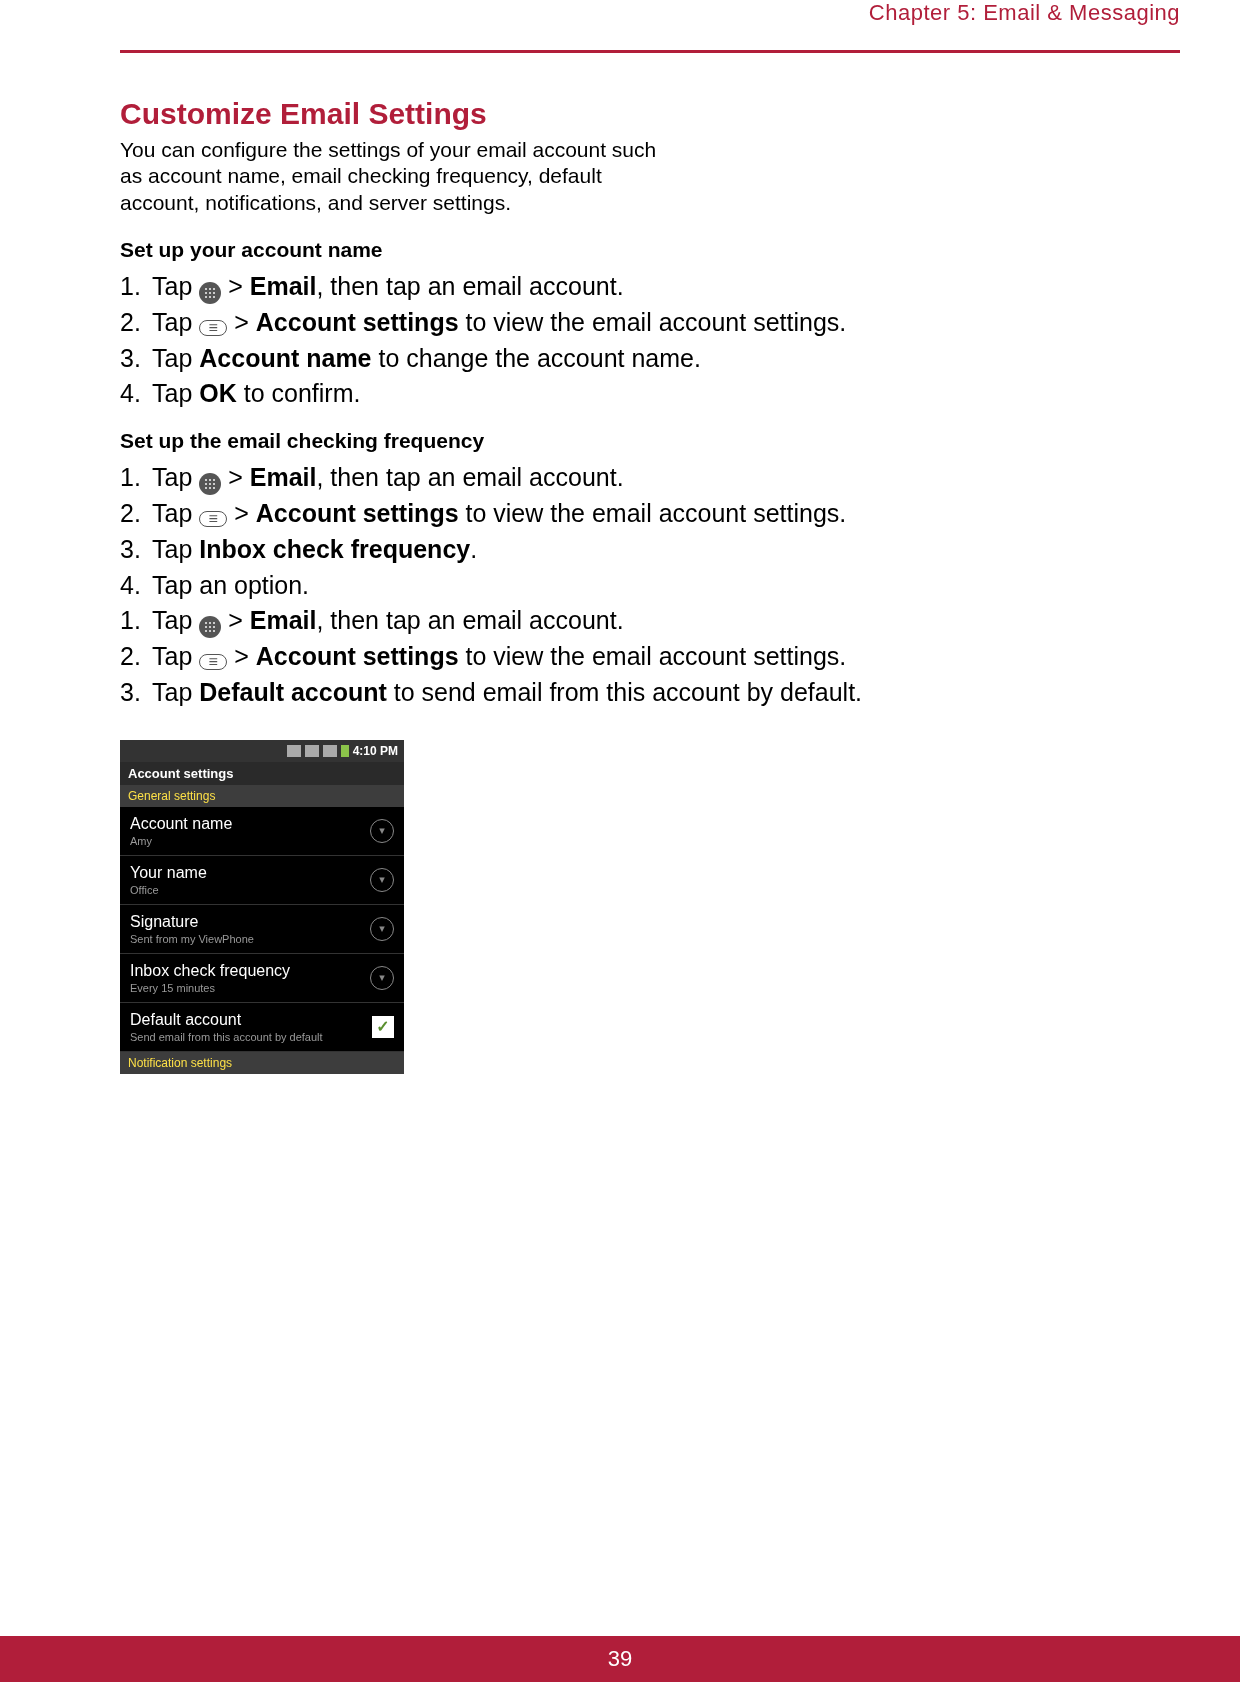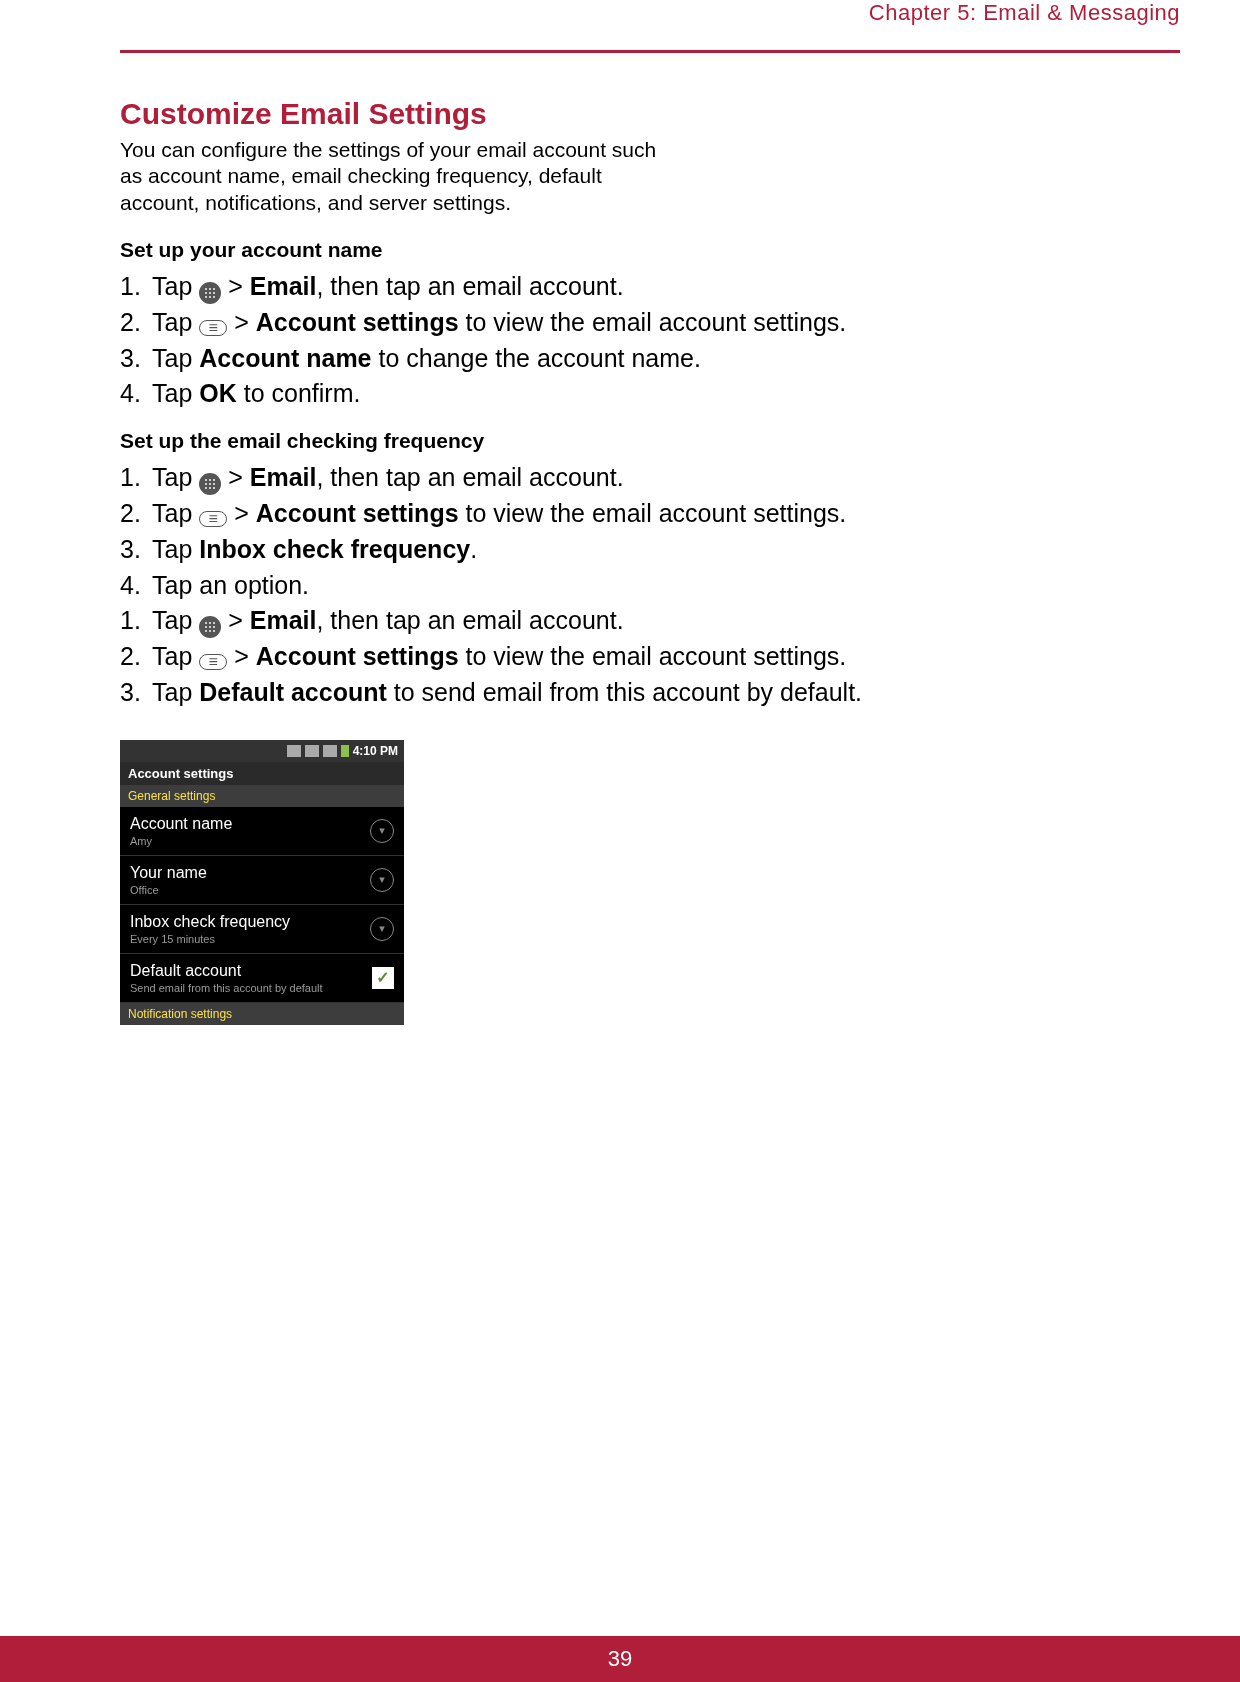--- a/index.html
+++ b/index.html
@@ -256,20 +256,27 @@
           </div>
           <div class="ph-row">
             <div class="txt">
               <div class="t1">Your name</div>
               <div class="t2">Office</div>
             </div>
             <div class="ph-chevron"></div>
           </div>
           <div class="ph-row">
             <div class="txt">
+              <div class="t1">Signature</div>
+              <div class="t2">Sent from my ViewPhone</div>
+            </div>
+            <div class="ph-chevron"></div>
+          </div>
+          <div class="ph-row">
+            <div class="txt">
               <div class="t1">Inbox check frequency</div>
               <div class="t2">Every 15 minutes</div>
             </div>
             <div class="ph-chevron"></div>
           </div>
           <div class="ph-row">
             <div class="txt">
               <div class="t1">Default account</div>
               <div class="t2">Send email from this account by default</div>
             </div>

